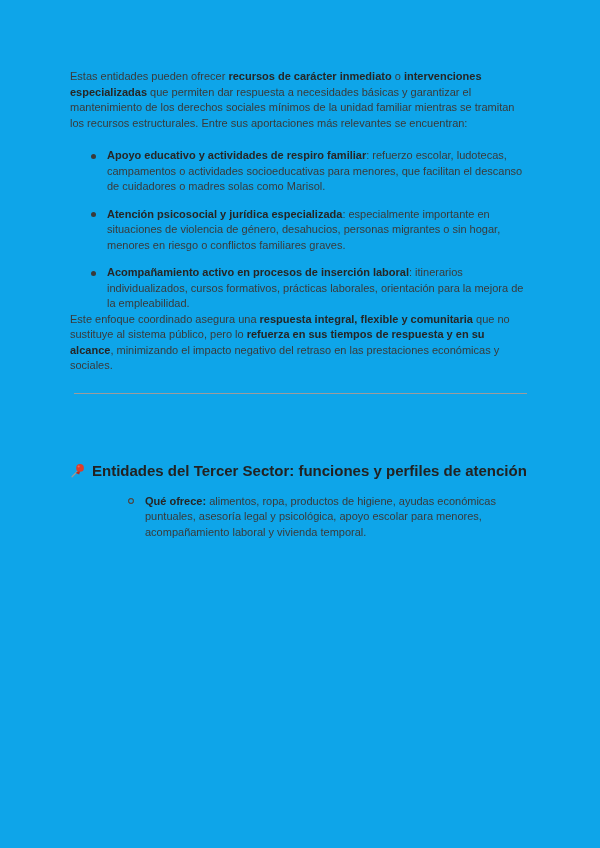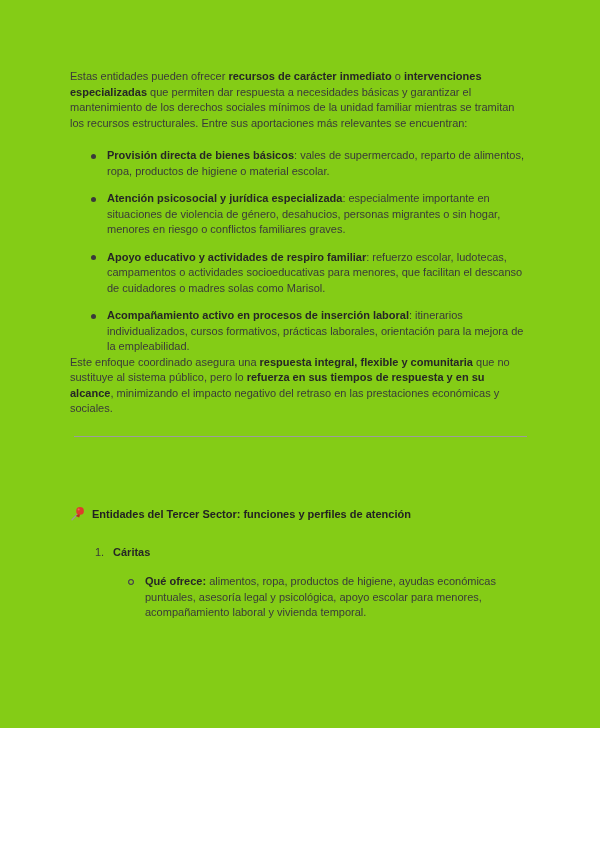--- a/index.html
+++ b/index.html
@@ -1,22 +1,22 @@
 <!DOCTYPE html>
 <html><head>
 <meta charset="utf-8">
 <style>
   html, body { margin: 0; padding: 0; background: #ffffff; }
   .page {
     position: relative;
     width: 600px;
-    height: 728px;
+    height: 848px;
     box-sizing: border-box;
     padding: 69px 70px 0 70px;
-    background: #84cc16;
+    background: #0ea5e9;
     font-family: "Liberation Sans", sans-serif;
     font-size: 11px;
     line-height: 15.5px;
     color: #3a3a3a;
     overflow: hidden;
   }
   .para { margin: 0; }
   .rt-b { font-weight: 700; color: #262626; }
 
   ul.blist { list-style: none; margin: 17px 0 0 0; padding: 0; }
@@ -31,21 +31,21 @@
   .closing { }
 
   hr.rule {
     border: none;
     border-top: 1px solid #9c9c9c;
     margin: 19px 3px 0 4px;
   }
 
   h2.heading {
     margin: 68px 0 0 0;
-    font-size: 11px;
+    font-size: 15px;
     line-height: 18px;
     font-weight: 700;
     color: #222222;
     display: flex;
     align-items: center;
     gap: 7px;
   }
   .pin { display: inline-flex; width: 15px; height: 15px; flex: 0 0 auto; }
 
   .numitem { margin-top: 22px; padding-left: 25px; }
@@ -64,29 +64,25 @@
 </head>
 <body>
 
 <div class="page">
 
   <p class="para"><span>Estas entidades pueden ofrecer </span><span class="rt-b">recursos de carácter inmediato</span><span> o </span><span class="rt-b">intervenciones especializadas</span><span> que permiten dar respuesta a necesidades básicas y garantizar el mantenimiento de los derechos sociales mínimos de la unidad familiar mientras se tramitan los recursos estructurales. Entre sus aportaciones más relevantes se encuentran:</span></p>
 
   <ul class="blist">
     <li>
       <span class="dot"></span>
-      <span><span class="rt-b">Provisión directa de bienes básicos</span><span>: vales de supermercado, reparto de alimentos, ropa, productos de higiene o material escolar.</span></span>
+      <span><span class="rt-b">Apoyo educativo y actividades de respiro familiar</span><span>: refuerzo escolar, ludotecas, campamentos o actividades socioeducativas para menores, que facilitan el descanso de cuidadores o madres solas como Marisol.</span></span>
     </li>
     <li>
       <span class="dot"></span>
       <span><span class="rt-b">Atención psicosocial y jurídica especializada</span><span>: especialmente importante en situaciones de violencia de género, desahucios, personas migrantes o sin hogar, menores en riesgo o conflictos familiares graves.</span></span>
-    </li>
-    <li>
-      <span class="dot"></span>
-      <span><span class="rt-b">Apoyo educativo y actividades de respiro familiar</span><span>: refuerzo escolar, ludotecas, campamentos o actividades socioeducativas para menores, que facilitan el descanso de cuidadores o madres solas como Marisol.</span></span>
     </li>
     <li>
       <span class="dot"></span>
       <span><span class="rt-b">Acompañamiento activo en procesos de inserción laboral</span><span>: itinerarios individualizados, cursos formativos, prácticas laborales, orientación para la mejora de la empleabilidad.</span></span>
     </li>
   </ul>
 
   <p class="para closing"><span>Este enfoque coordinado asegura una </span><span class="rt-b">respuesta integral, flexible y comunitaria</span><span> que no sustituye al sistema público, pero lo </span><span class="rt-b">refuerza en sus tiempos de respuesta y en su alcance</span><span>, minimizando el impacto negativo del retraso en las prestaciones económicas y sociales.</span></p>
 
   <hr class="rule">
@@ -96,24 +92,20 @@
       <svg viewBox="0 0 16 16" width="15" height="15" aria-hidden="true">
         <line x1="2.2" y1="14.6" x2="7.6" y2="9.2" stroke="#9a9a9a" stroke-width="1.5" stroke-linecap="round"></line>
         <path d="M6.2 10.6 L11.6 6.4 L9.8 12.2 Z" fill="#b92d1e"></path>
         <circle cx="10.7" cy="5.2" r="4.1" fill="#dd3e2b"></circle>
         <circle cx="9.2" cy="3.8" r="1.1" fill="#ef6a55"></circle>
       </svg>
     </span>
     <span>Entidades del Tercer Sector: funciones y perfiles de atención</span>
   </h2>
 
-  <div class="numitem">
-    <span class="num">1.</span>
-    <span class="numlabel">Cáritas</span>
-  </div>
 
   <ul class="sublist">
     <li>
       <span class="circ"></span>
     </li>
     <li>
       <span class="circ"></span>
       <span><span class="rt-b">Qué ofrece:</span><span> alimentos, ropa, productos de higiene, ayudas económicas puntuales, asesoría legal y psicológica, apoyo escolar para menores, acompañamiento laboral y vivienda temporal.</span></span>
     </li>
   </ul>

